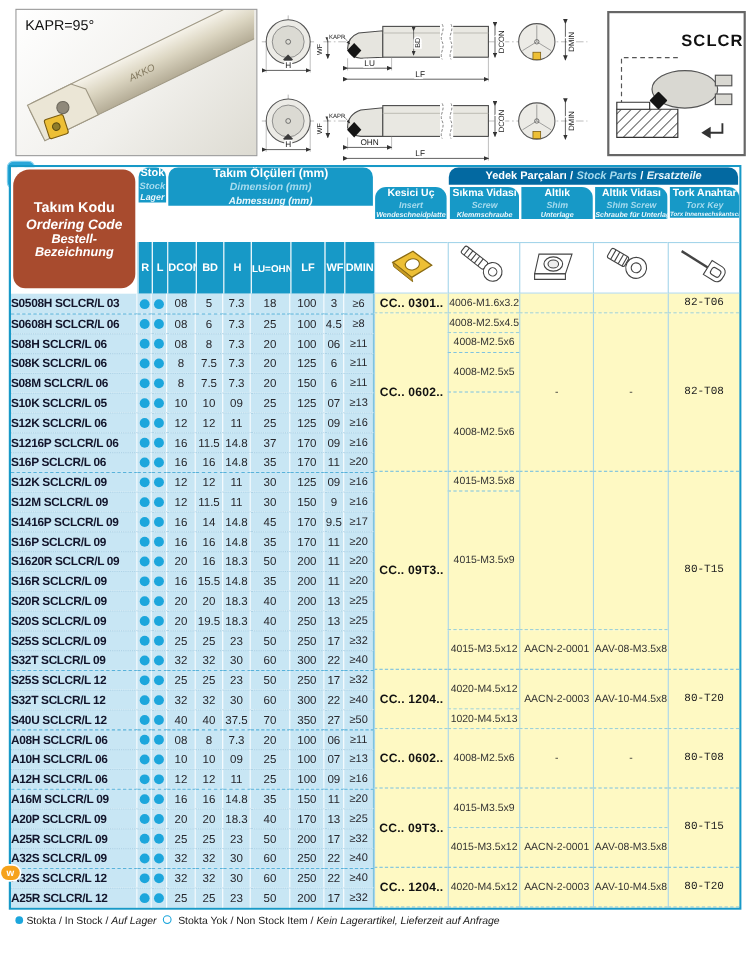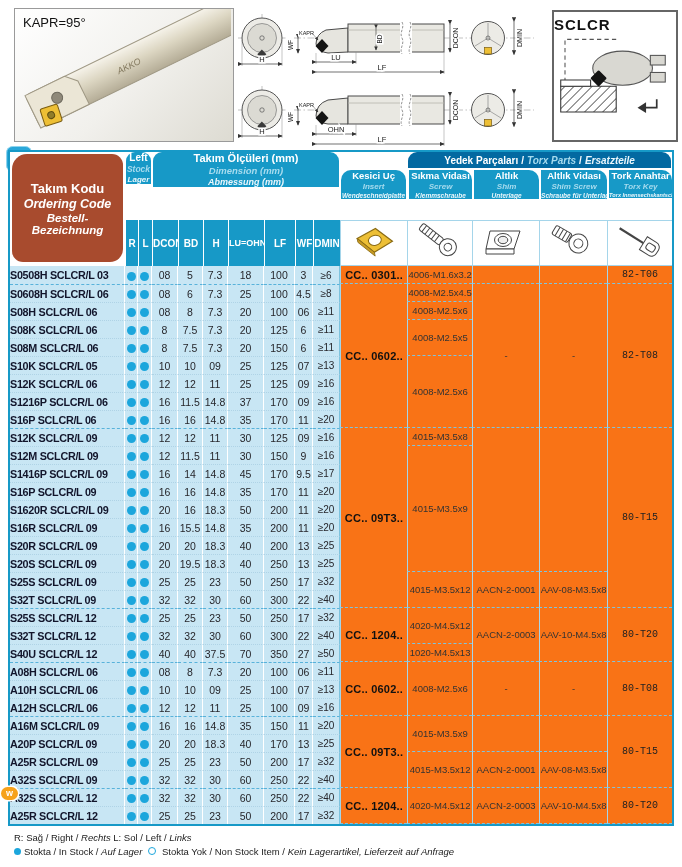--- a/index.html
+++ b/index.html
@@ -13,21 +13,21 @@
   .kapr-label{position:absolute;left:8px;top:6px;font-size:13px;font-weight:normal;color:#111;z-index:2;}
 
   
   .diag{position:absolute;left:232px;top:4px;width:314px;height:144px;}
   .diag text{font-family:"Liberation Sans",sans-serif;fill:#1a1a1a;}
   .lbl{paint-order:stroke;stroke:#fff;stroke-width:3px;}
 
   
   .sclcr-box{position:absolute;left:552px;top:10px;width:122px;height:128px;border:2px solid #666;
              background:#fff;}
-  .sclcr-title{text-align:left;font-size:15px;font-weight:bold;letter-spacing:1px;color:#111;margin-top:4px;}
+  .sclcr-title{text-align:right;font-size:15px;font-weight:bold;letter-spacing:1px;color:#111;margin-top:17px;}
 
   
   .tab-icon{position:absolute;left:6px;top:146px;width:26px;height:26px;}
 
   
   .tbl-wrap{position:absolute;left:8px;top:150px;}
   table.main{border-collapse:separate;border-spacing:0;table-layout:fixed;width:662px;
              border:2px solid #1799C7;}
   table.main th,table.main td{padding:0;box-sizing:border-box;overflow:hidden;}
 
@@ -68,21 +68,21 @@
                border-bottom:1px solid #A5D5EA;vertical-align:middle;text-align:center;}
 
   tbody td{height:18px;font-size:10.5px;vertical-align:middle;}
   td.lc{background:#C8E6F4;border-right:1.5px solid #fff;border-top:1px dotted #AFD3E6;text-align:center;color:#26262b;}
   tbody tr:first-child td.lc{border-top:none;}
   tbody tr.grp td.lc{border-top:1.5px dashed #58B2DA;}
   td.c{font-weight:bold;font-size:10.8px;letter-spacing:-0.3px;color:#12152b;text-align:left;padding-left:7px;white-space:nowrap;}
   td.dmin{border-right:1px solid #7EC3DE;font-size:10px;}
   .dot{display:inline-block;width:9px;height:9px;border-radius:50%;background:#1CA6DC;vertical-align:middle;}
 
-  td.m{background:#f97316;border-left:1px solid #A5D5EA;border-bottom:1px dashed #7EC3DE;text-align:center;color:#333;}
+  td.m{background:#fef9c3;border-left:1px solid #A5D5EA;border-bottom:1px dashed #7EC3DE;text-align:center;color:#333;}
   td.ins{font-weight:bold;font-size:11px;color:#111;letter-spacing:0.2px;}
   td.scr,td.shm,td.shs{font-size:9.5px;margin-left:14px;}
   td.trx{font-size:10px;color:#222;font-family:Liberation Mono, monospace;}
 
   
   .w-badge{position:absolute;left:1px;top:787px;width:17px;height:13px;background:#F6A21B;
            border-radius:7px;color:#fff;font-size:9px;font-weight:bold;text-align:center;line-height:13px;
            box-shadow:0 0 0 1.5px #fff;}
 
   
@@ -257,38 +257,38 @@
         <tr class="h1">
           <th rowspan="3">
             <div class="code-box">
               <div class="t1">Takım Kodu</div>
               <div class="t2">Ordering Code</div>
               <div class="t3">Bestell-Bezeichnung</div>
             </div>
           </th>
           <th colspan="2" rowspan="2">
             <div class="ghead gh-stok">
-              <div class="g1">Left</div>
+              <div class="g1">Stok</div>
               <div class="g2">Stock</div>
               <div class="g3">Lager</div>
             </div>
           </th>
           <th colspan="7" rowspan="2">
             <div class="ghead gh-dims">
               <div class="g1">Takım Ölçüleri (mm)</div>
               <div class="g2">Dimension (mm)</div>
               <div class="g3">Abmessung (mm)</div>
             </div>
           </th>
           <th></th>
           <th colspan="4">
             <div class="band">
               <span class="b1">Yedek Parçaları</span>
                 <span class="bsep">/</span>
-                <span class="b2">Torx Parts</span>
+                <span class="b2">Stock Parts</span>
                 <span class="bsep">/</span>
                 <span class="b3">Ersatzteile</span>
             </div>
           </th>
         </tr>
         <tr class="h2">
           <th>
             <div class="tab tab-ins">
               <span class="t-tr">Kesici Uç</span>
               <span class="t-en">Insert</span>
@@ -803,17 +803,16 @@
             <td class="lc n">17</td>
             <td class="lc n dmin">≥32</td>
           </tr>
         </tbody>
     </table>
   </div>
 
   <div class="w-badge">w</div>
 
   <div class="foot-left">
-    <div><span>R: Sağ / Right / </span><i>Rechts</i><span>   L: Sol / Left / </span><i>Links</i></div>
     <div><span class="ldot"></span><span>Stokta / In Stock / </span><i>Auf Lager</i><span class="lodot" style="margin-left:6px"></span><span> Stokta Yok / Non Stock Item / </span><i>Kein Lagerartikel, Lieferzeit auf Anfrage</i></div>
   </div>
 
 </div>
 
 </body></html>

